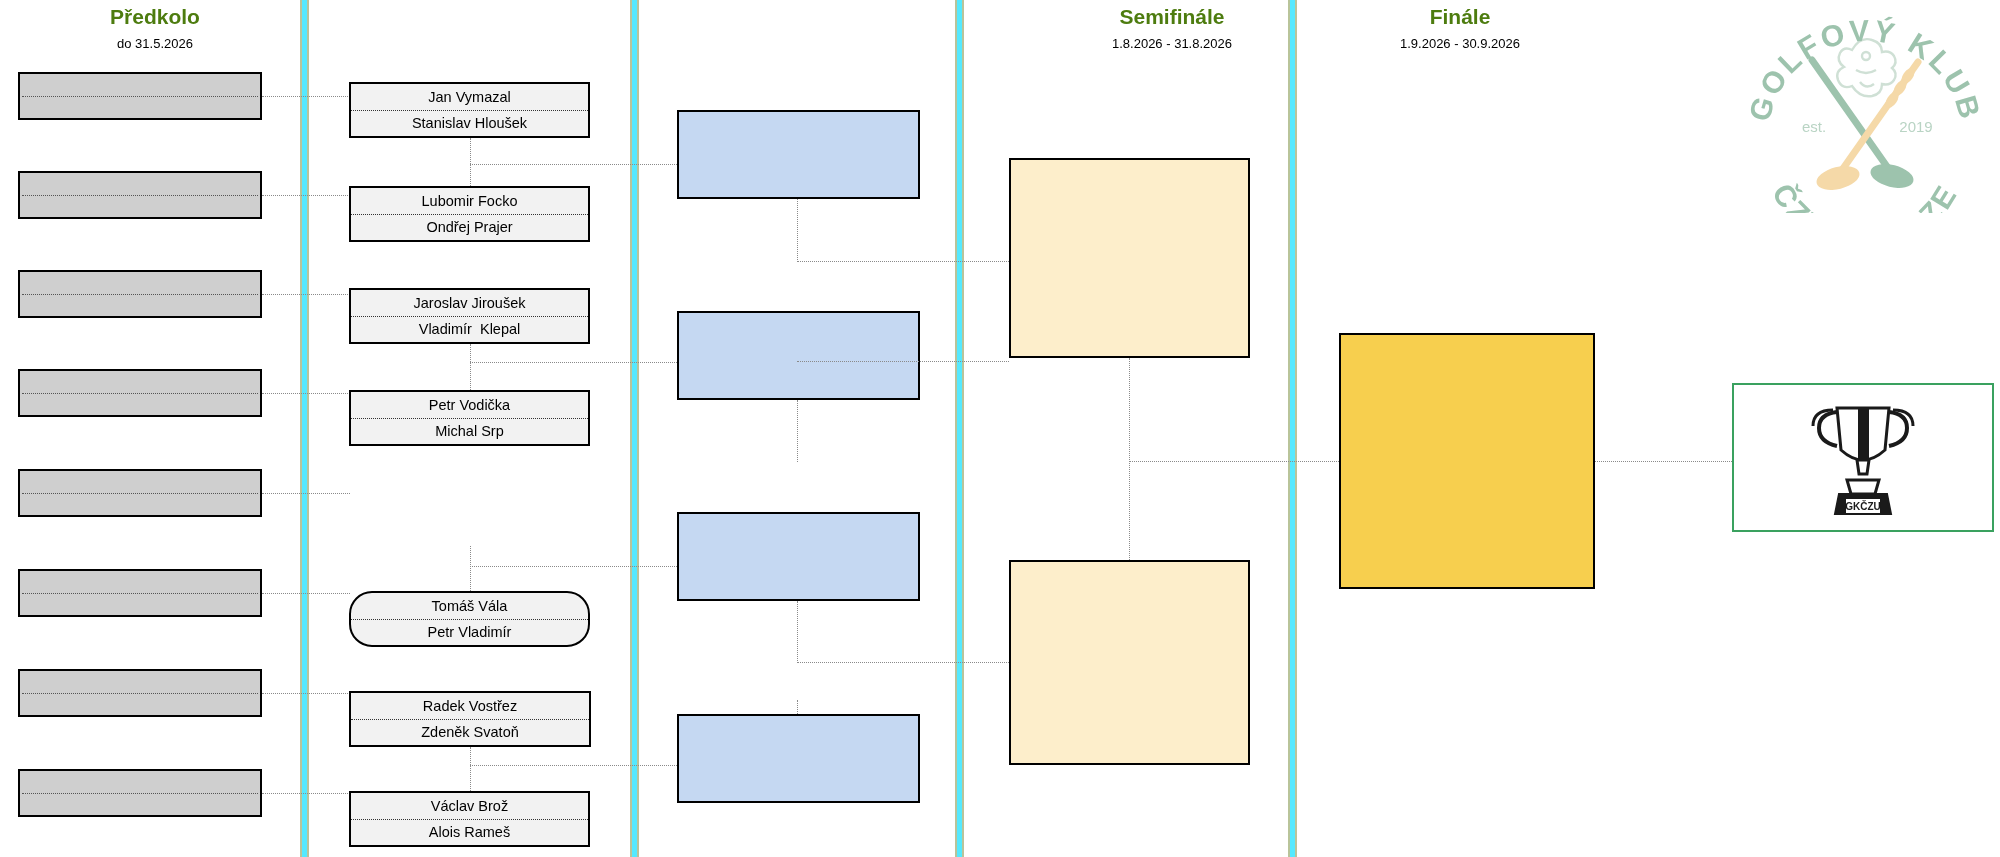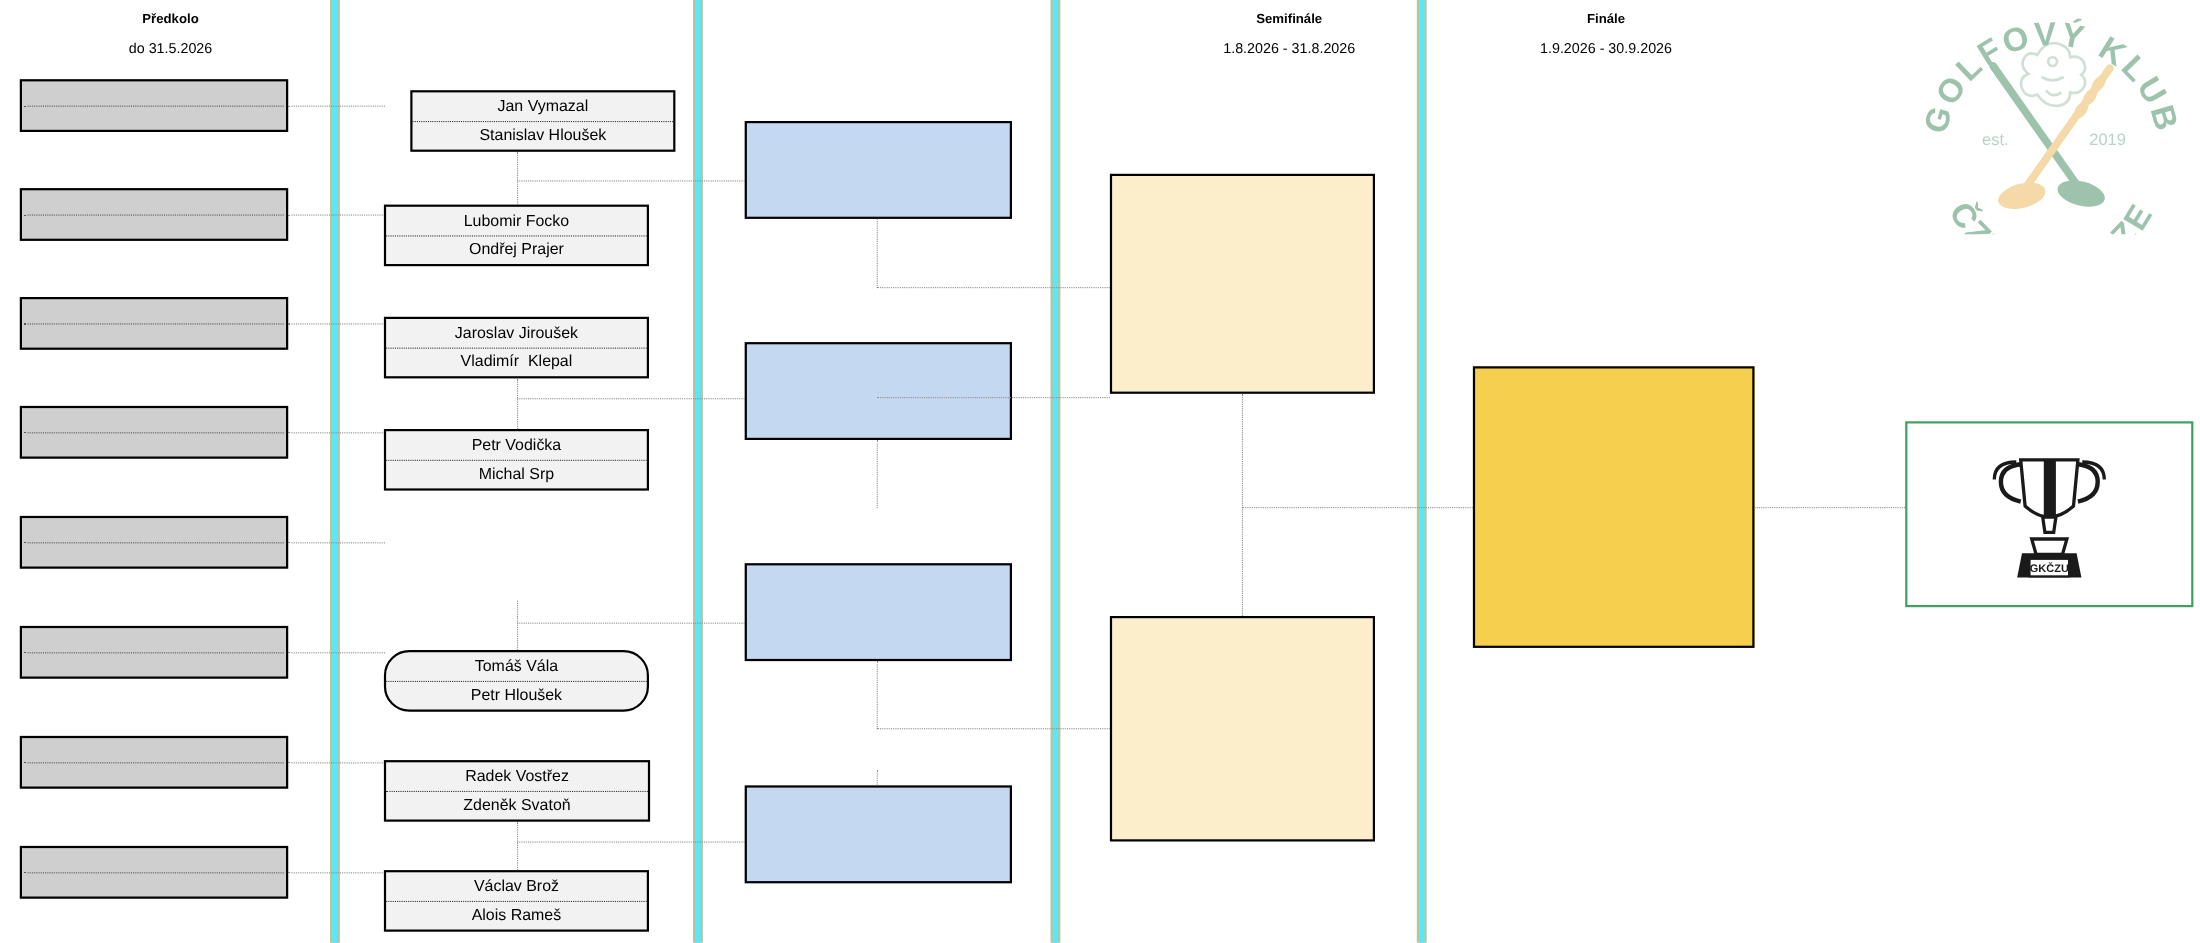--- a/index.html
+++ b/index.html
@@ -10,21 +10,21 @@
   }
   #bracket{position:absolute;inset:0;}
 
   
   .sep{position:absolute;top:0;bottom:0;width:9px;}
   .sep .outer{position:absolute;top:0;bottom:0;left:0;width:9px;background:#b9c49a;}
   .sep .inner{position:absolute;top:0;bottom:0;left:2px;width:5px;background:#55e9ff;}
 
   
   .col-head{position:absolute;text-align:center;}
-  .col-title{font-size:12px;font-weight:bold;color:#000000;line-height:22px;white-space:nowrap;}
+  .col-title{font-size:21px;font-weight:bold;color:#4d7c0f;line-height:22px;white-space:nowrap;}
   .col-dates{font-size:13px;color:#000;line-height:20px;margin-top:6px;white-space:nowrap;}
 
   
   .qual-box{
     position:absolute;background:#cfcfcf;border:2.5px solid #000;box-sizing:border-box;
   }
   .qual-box .divider{
     position:absolute;left:2px;right:2px;top:50%;
     border-top:1.5px dotted #555;
   }
@@ -124,39 +124,39 @@
 
   <div class="hline" style="left:262px;top:96px;width:88px;"></div>
   <div class="hline" style="left:262px;top:195px;width:88px;"></div>
   <div class="hline" style="left:262px;top:294px;width:88px;"></div>
   <div class="hline" style="left:262px;top:393px;width:88px;"></div>
   <div class="hline" style="left:262px;top:493px;width:88px;"></div>
   <div class="hline" style="left:262px;top:593px;width:88px;"></div>
   <div class="hline" style="left:262px;top:693px;width:88px;"></div>
   <div class="hline" style="left:262px;top:793px;width:88px;"></div>
 
-  <div class="match" style="left:349px;top:82px;width:241px;height:56px;margin-left:24px;">
+  <div class="match" style="left:349px;top:82px;width:241px;height:56px;">
     <div class="slot top">Jan Vymazal</div>
     <div class="slot">Stanislav Hloušek</div>
   </div>
   <div class="match" style="left:349px;top:186px;width:241px;height:56px;">
     <div class="slot top">Lubomir Focko</div>
     <div class="slot">Ondřej Prajer</div>
   </div>
   <div class="match" style="left:349px;top:390px;width:241px;height:56px;">
     <div class="slot top">Petr Vodička</div>
     <div class="slot">Michal Srp</div>
   </div>
   <div class="match" style="left:349px;top:288px;width:241px;height:56px;">
     <div class="slot top">Jaroslav Jiroušek</div>
     <div class="slot">Vladimír  Klepal</div>
   </div>
   <div class="match" style="left:349px;top:591px;width:241px;height:56px;border-radius:23px;">
     <div class="slot top">Tomáš Vála</div>
-    <div class="slot">Petr Hloušek</div>
+    <div class="slot">Petr Vladimír</div>
   </div>
   <div class="match" style="left:349px;top:691px;width:242px;height:56px;">
     <div class="slot top">Radek Vostřez</div>
     <div class="slot">Zdeněk Svatoň</div>
   </div>
   <div class="match" style="left:349px;top:791px;width:241px;height:56px;">
     <div class="slot top">Václav Brož</div>
     <div class="slot">Alois Rameš</div>
   </div>
 
@@ -192,21 +192,21 @@
   <div class="sf-box" style="left:1009px;top:560px;width:241px;height:205px;"></div>
 
   <div class="vline" style="left:1129px;top:358px;height:104px;"></div>
   <div class="hline" style="left:1129px;top:461px;width:210px;"></div>
   <div class="vline" style="left:1129px;top:461px;height:99px;"></div>
 
   <div class="f-box" style="left:1339px;top:333px;width:256px;height:256px;"></div>
 
   <div class="hline" style="left:1595px;top:461px;width:137px;"></div>
 
-  <div class="winner-box" style="left:1732px;top:383px;width:262px;height:169px;">
+  <div class="winner-box" style="left:1732px;top:383px;width:262px;height:149px;">
     <div class="trophy">
       <svg width="120" height="140" viewBox="0 0 120 140" aria-hidden="true">
 
         <path d="M34 20 L86 20 L82 62 Q60 82 38 62 Z" fill="#ffffff" stroke="#1a1a1a" stroke-width="3"></path>
 
         <rect x="55" y="21" width="11" height="50" fill="#1a1a1a"></rect>
 
         <path d="M34 24 Q16 26 16 40 Q16 54 34 58" fill="none" stroke="#1a1a1a" stroke-width="4"></path>
         <path d="M30 22 Q10 22 10 38" fill="none" stroke="#1a1a1a" stroke-width="3"></path>
 

